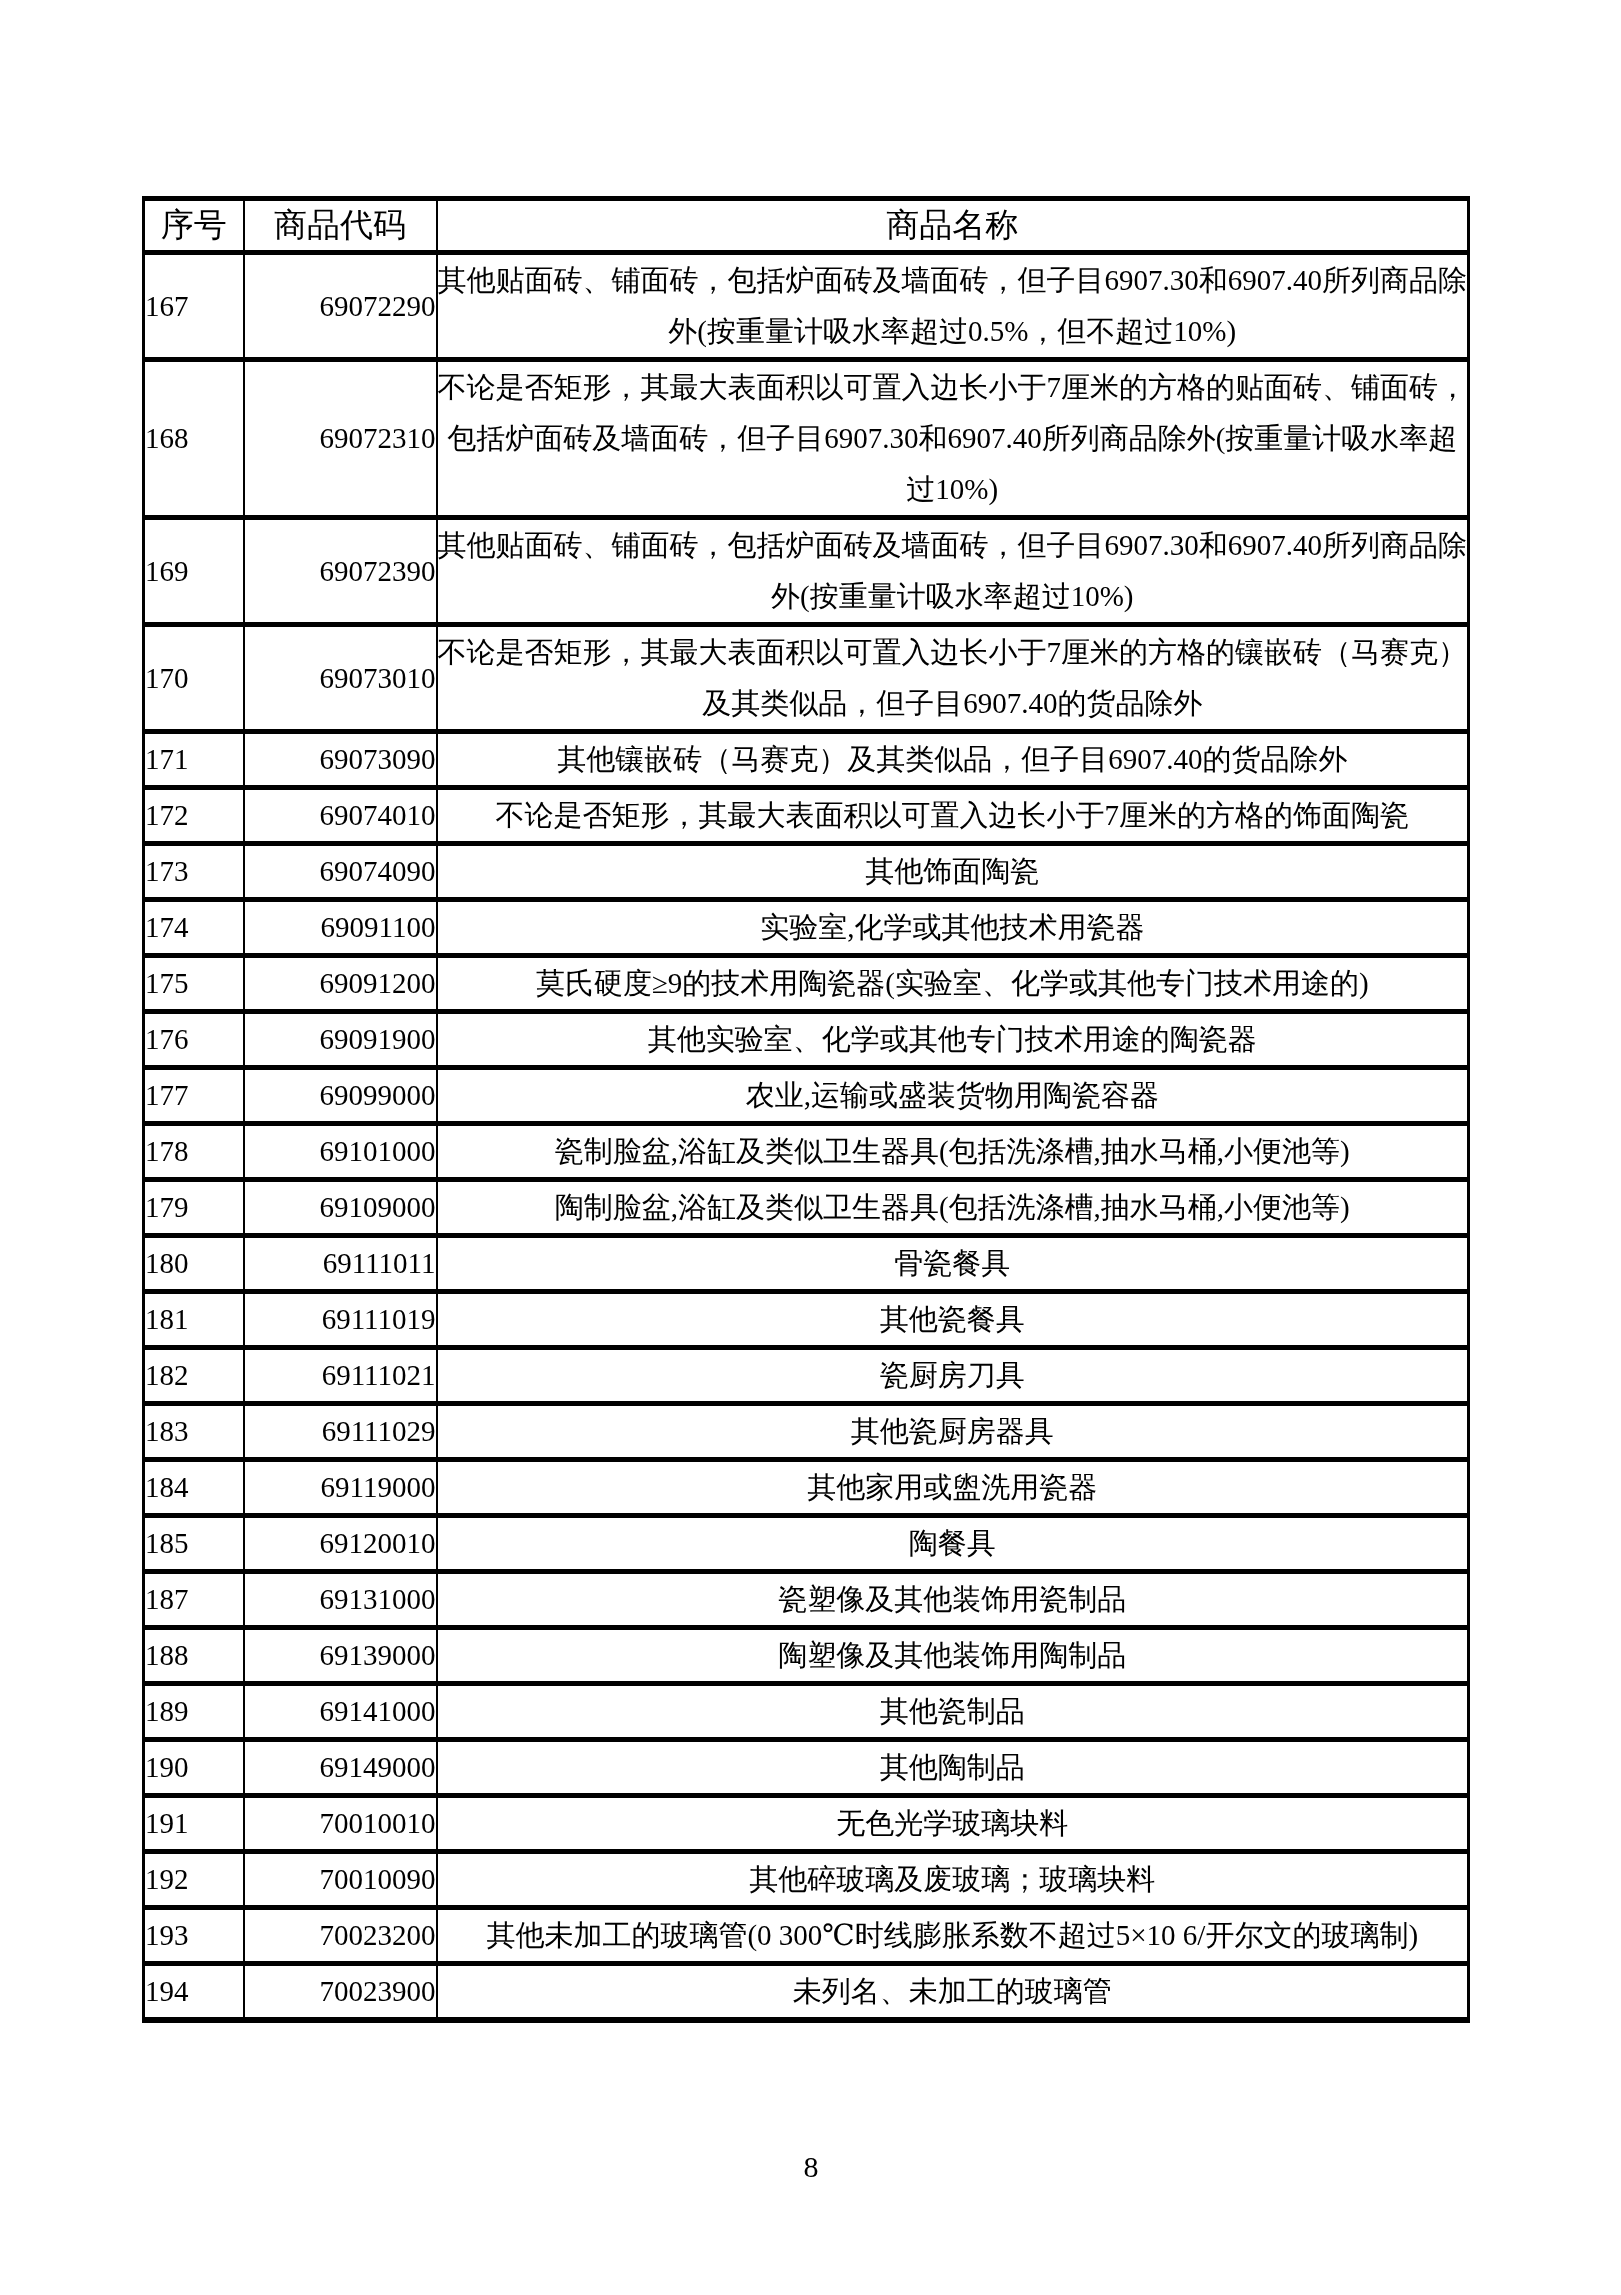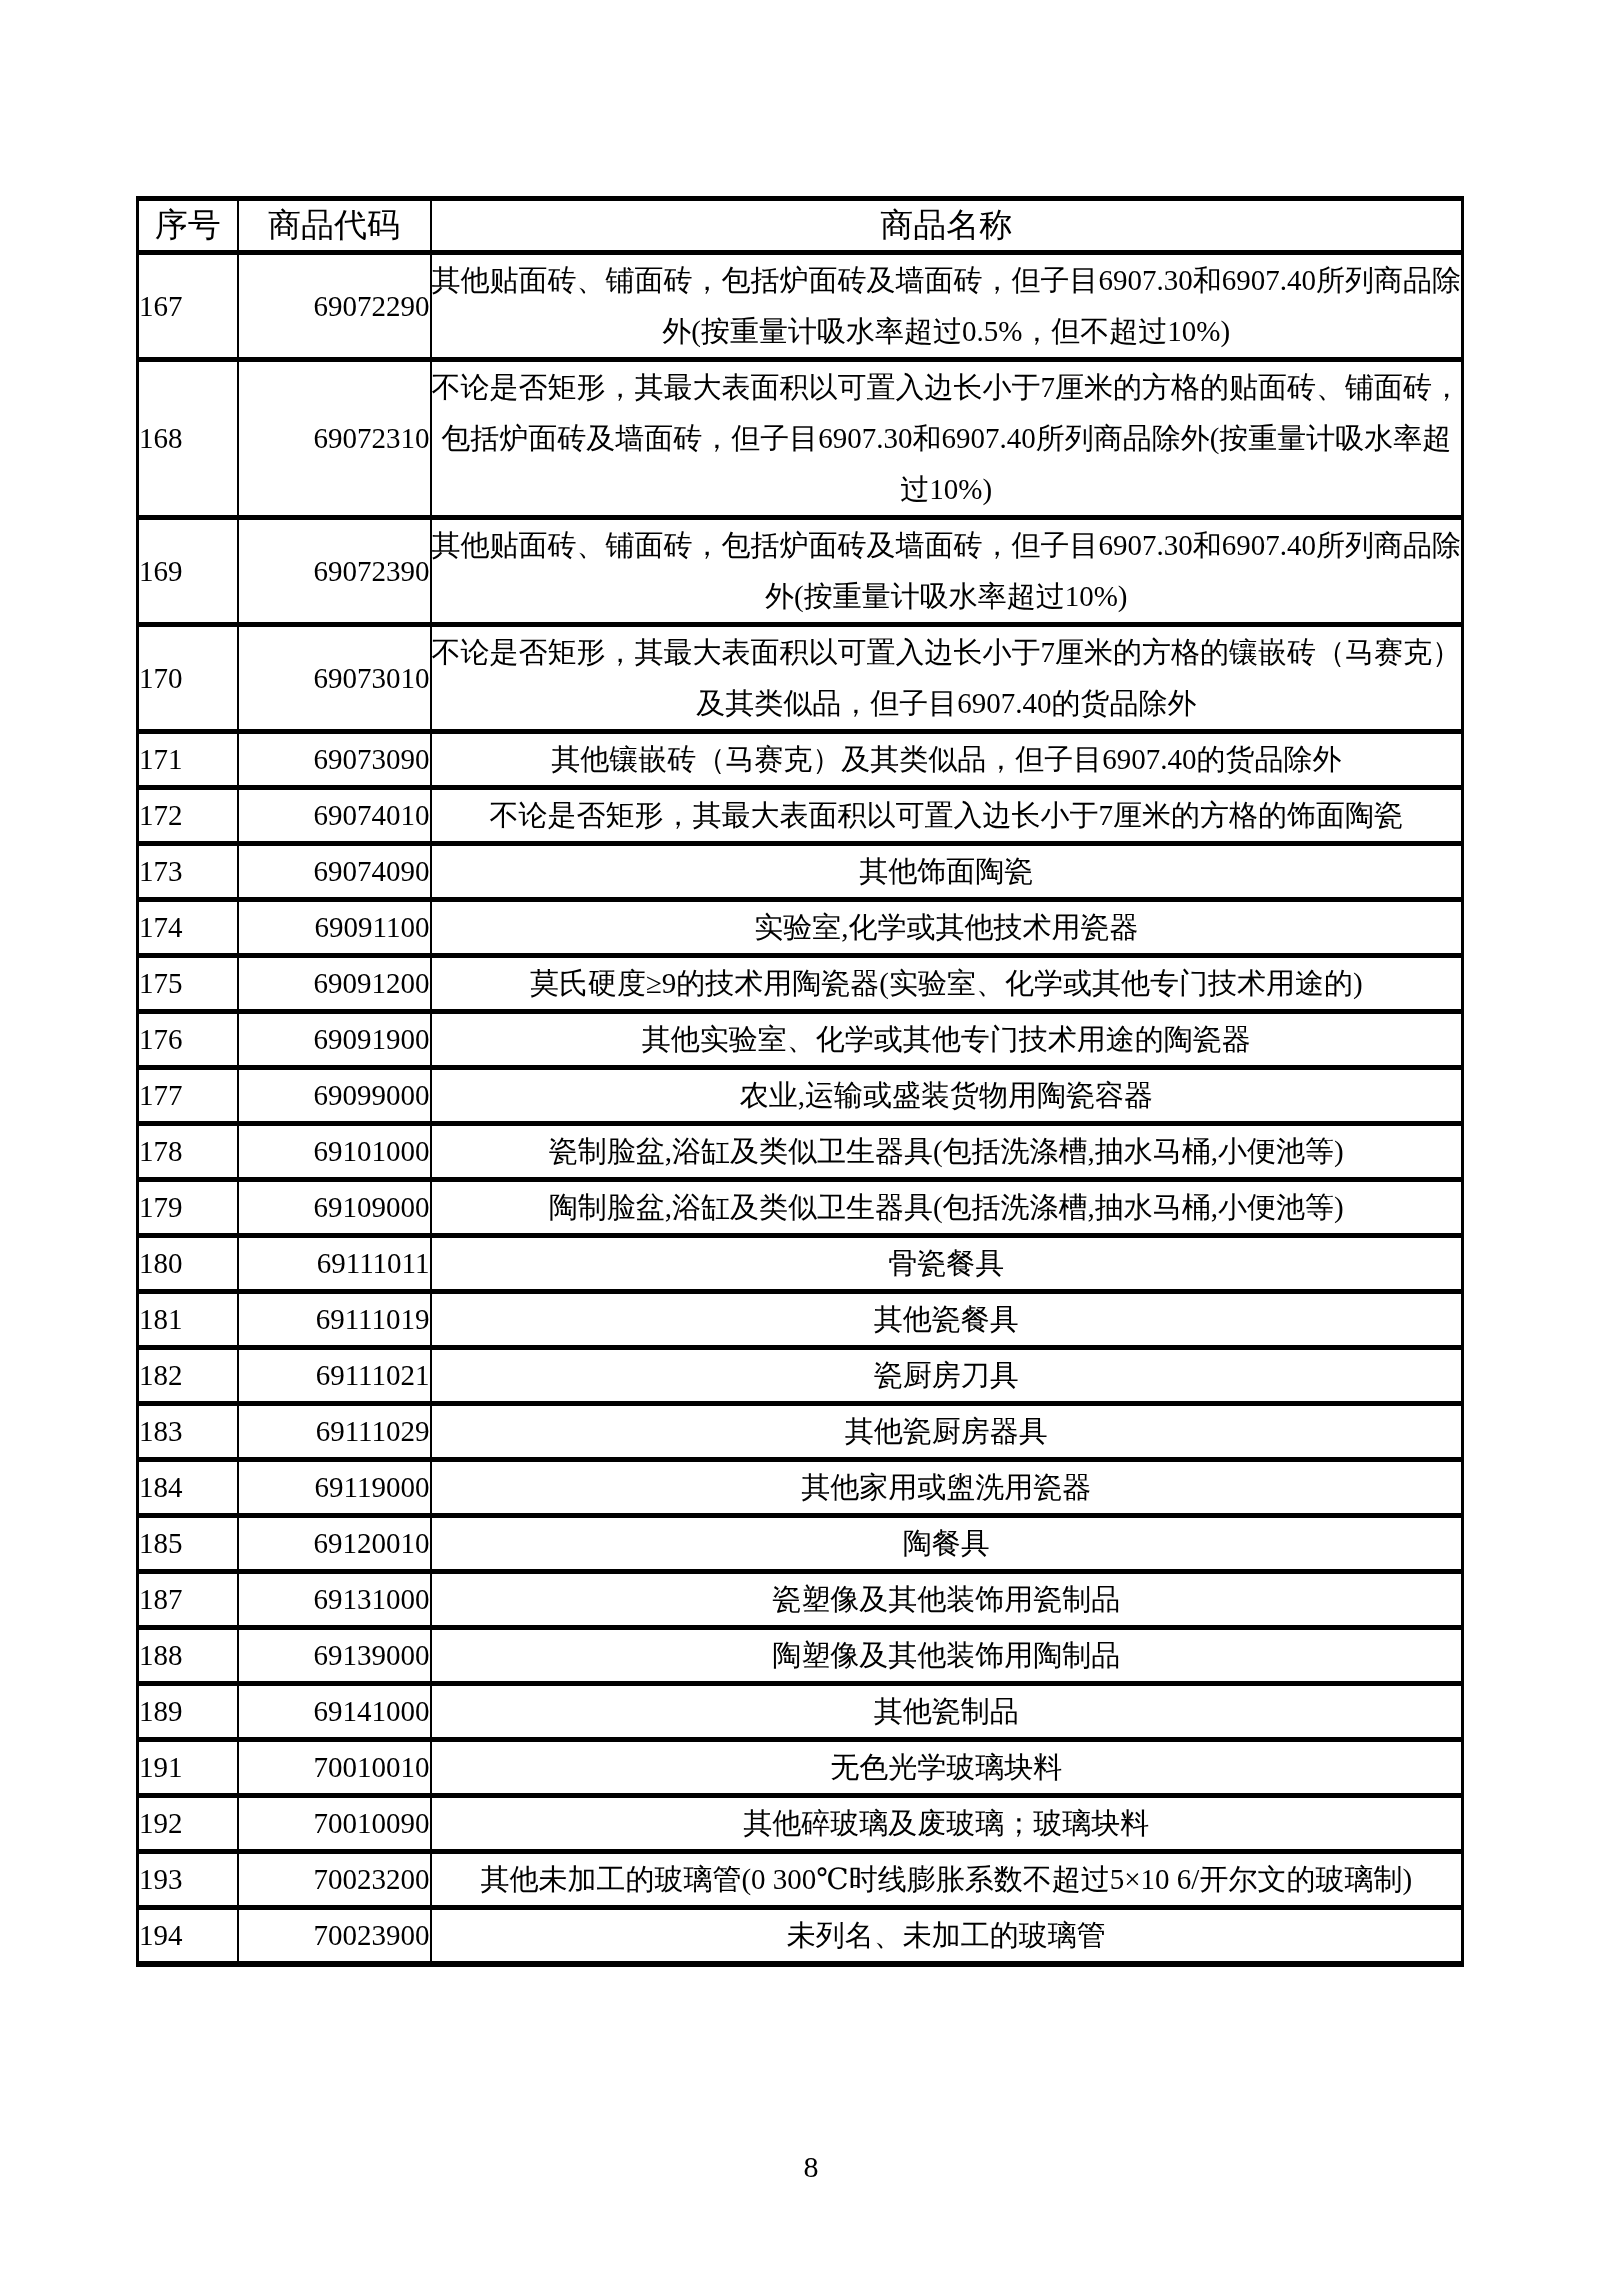--- a/index.html
+++ b/index.html
@@ -6,21 +6,21 @@
   #page {
     position: relative;
     width: 1622px;
     height: 2295px;
     background: #ffffff;
     color: #000000;
     font-family: "Liberation Serif", "DejaVu Serif", serif;
   }
   #hs-table {
     position: absolute;
-    left: 136px;
+    left: 142px;
     top: 196px;
     width: 1325px;
     border-collapse: collapse;
     table-layout: fixed;
   }
   #hs-table th, #hs-table td {
     border: 2.6px solid #000;
     border-top-width: 5.2px;
     border-bottom-width: 5.2px;
     vertical-align: middle;
@@ -199,20 +199,25 @@
       <td class="c-code">69139000</td>
       <td class="c-name">陶塑像及其他装饰用陶制品</td>
     </tr>
 
     <tr>
       <td class="c-seq">189</td>
       <td class="c-code">69141000</td>
       <td class="c-name">其他瓷制品</td>
     </tr>
 
+    <tr>
+      <td class="c-seq">190</td>
+      <td class="c-code">69149000</td>
+      <td class="c-name">其他陶制品</td>
+    </tr>
 
     <tr>
       <td class="c-seq">191</td>
       <td class="c-code">70010010</td>
       <td class="c-name">无色光学玻璃块料</td>
     </tr>
 
     <tr>
       <td class="c-seq">192</td>
       <td class="c-code">70010090</td>

